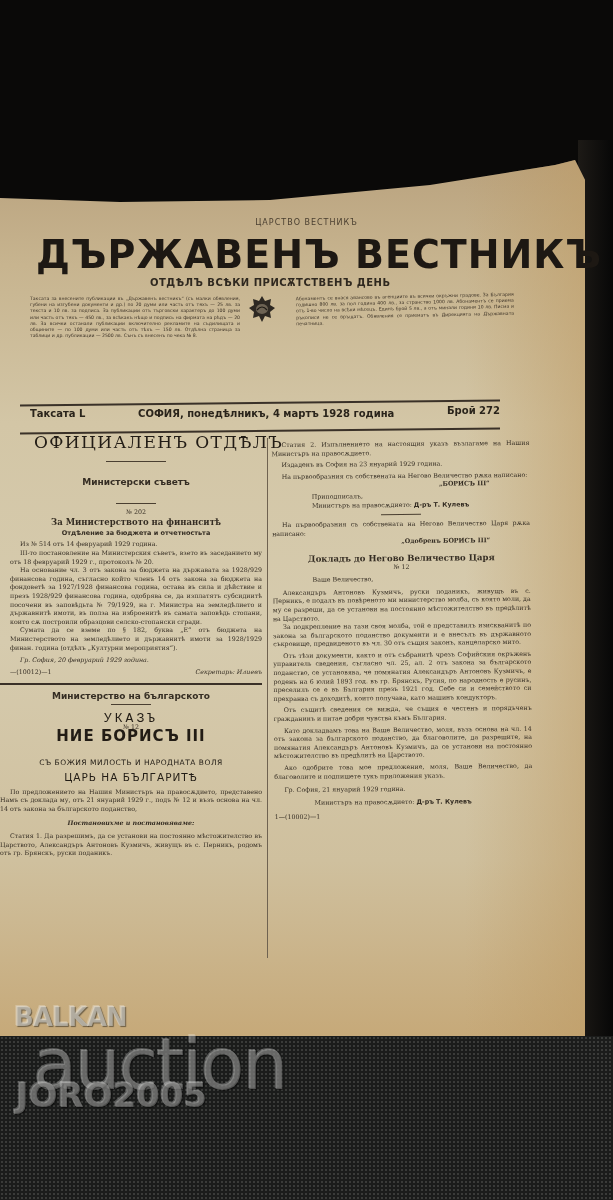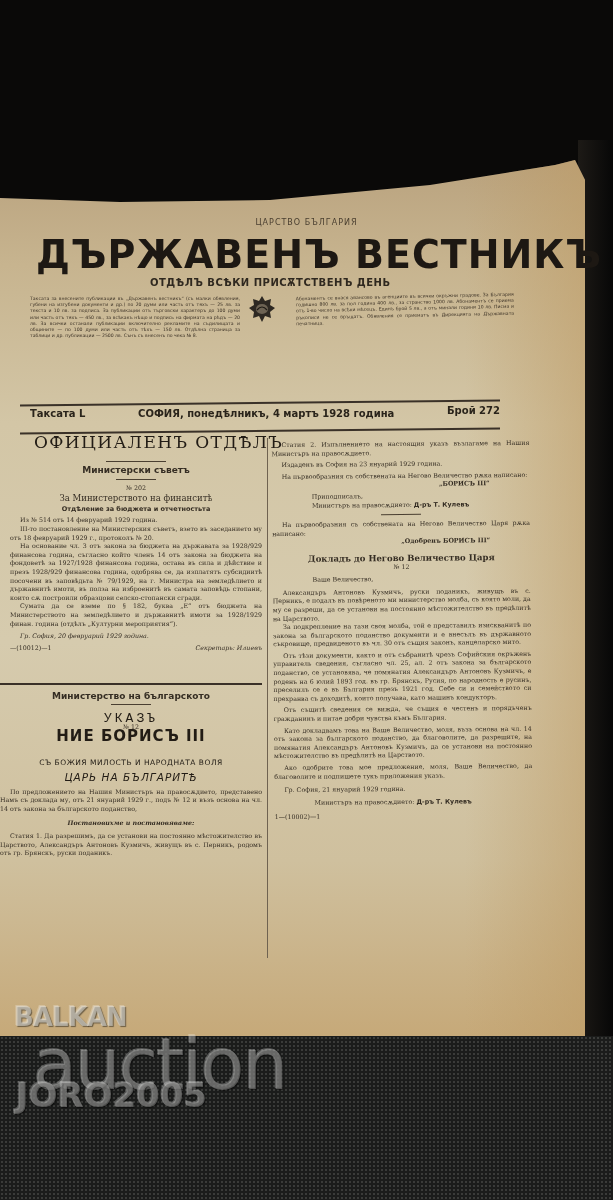--- a/index.html
+++ b/index.html
@@ -54,21 +54,21 @@
   .watermark { position: absolute; font-family: "DejaVu Sans", sans-serif; color: rgba(225,225,220,.55); text-shadow: 1px 1px 1px rgba(0,0,0,.45), -1px -1px 0 rgba(255,255,255,.25); }
 </style>
 </head>
 <body>
 
 <div class="backdrop-top"></div>
 <div class="backdrop-right"></div>
 
 <div class="paper"></div>
 
-<div class="kingdom">ЦАРСТВО БЪЛГАРИЯ</div>
+<div class="kingdom">ЦАРСТВО ВЕСТНИКЪ</div>
 <div class="title">ДЪРЖАВЕНЪ ВЕСТНИКЪ</div>
 <div class="subtitle">ОТДѢЛЪ ВСѢКИ ПРИСѪТСТВЕНЪ ДЕНЬ</div>
 
 <div class="notice notice-left">Таксата за внесените публикации въ „Държавенъ вестникъ“ (съ малки обявления, губени на изгубени документи и др.) по 20 думи или часть отъ тяхъ — 25 лв. за текста и 10 лв. за подписа. За публикации отъ търговски характеръ до 100 думи или часть отъ тяхъ — 450 лв., за всѣкакъ нѣщо и подпись на фирмата на рѣдъ — 20 лв. За всички останали публикации включително рекламите на съдилищата и общините — по 100 думи или часть отъ тѣхъ — 150 лв. Отдѣлна страница за таблици и др. публикации — 2500 лв. Сънъ съ внесенъ по чека № 8.</div>
 <svg class="crest" viewBox="0 0 30 30">
   <polygon points="15,2 18,7 24,5 23,11 28,14 23,18 24,24 18,22 15,28 12,22 6,24 7,18 2,14 7,11 6,5 12,7" fill="#2d2822"></polygon>
   <ellipse cx="15" cy="15" rx="6" ry="5" fill="#6d6354"></ellipse>
   <path d="M10 16 Q15 10 20 16" stroke="#1e1a15" stroke-width="1.2" fill="none"></path>
 </svg>
 <div class="notice notice-right">Абонаментъ се внася авансово въ агенциите въ всички окръжни градове. За България годишно 800 лв. за пол година 400 лв., за странство 1000 лв. Абонаментъ се приема отъ 1-во число на всѣки мѣсецъ. Единъ брой 5 лв., а отъ минали години 10 лв. Писма и ръкописи не се връщатъ. Обявления се приематъ въ Дирекцията на Държавната печатница.</div>
@@ -78,24 +78,24 @@
   <span>Таксата L</span>
   <span>СОФИЯ, понедѣлникъ, 4 мартъ 1928 година</span>
   <span style="margin-top:-3px;">Брой 272</span>
 </div>
 <div class="rule" style="left:20px; top:430px; width:480px; transform:rotate(-0.6deg);"></div>
 
 <div class="sect-head">ОФИЦИАЛЕНЪ ОТДѢЛЪ</div>
 
 <div class="col" style="left:10px; top:458px; width:252px;">
   <div class="small-rule" style="width:60px;"></div>
-  <div class="center bold-sans" style="font-size:9px; margin:4px 0;">Министерски съветъ</div>
+  <div class="center bold-sans" style="font-size:9px; margin:16px 0;">Министерски съветъ</div>
   <div class="small-rule"></div>
   <div class="center" style="margin-top:4px;">№ 202</div>
-  <div class="center" style="font-weight:normal; font-size:8.5px; margin:2px 0;">За Министерството на финанситѣ</div>
+  <div class="center" style="font-weight:bold; font-size:8.5px; margin:2px 0;">За Министерството на финанситѣ</div>
   <div class="center bold-sans" style="font-size:6.5px; margin-bottom:3px;">Отдѣление за бюджета и отчетностьта</div>
   <p>Из № 514 отъ 14 февруарий 1929 година.</p>
   <p>III-то постановление на Министерския съветъ, взето въ заседанието му отъ 18 февруарий 1929 г., протоколъ № 20.</p>
   <p>На основание чл. 3 отъ закона за бюджета на държавата за 1928/929 финансова година, съгласно който членъ 14 отъ закона за бюджета на фондоветѣ за 1927/1928 финансова година, остава въ сила и дѣйствие и презъ 1928/929 финансова година, одобрява се, да изплатятъ субсидиитѣ посочени въ заповѣдьта № 79/1929, на г. Министра на земледѣлието и държавнитѣ имоти, въ полза на изброенитѣ въ самата заповѣдь стопани, които сѫ построили образцови селско-стопански сгради.</p>
   <p>Сумата да се вземе по § 182, буква „Е“ отъ бюджета на Министерството на земледѣлието и държавнитѣ имоти за 1928/1929 финан. година (отдѣлъ „Културни мероприятия“).</p>
   <p style="font-style:italic; margin-top:4px;">Гр. София, 20 февруарий 1929 година.</p>
   <div style="display:flex; justify-content:space-between; margin-top:3px;">
     <span>—(10012)—1</span>
     <span style="font-style:italic;">Секретарь: Илиевъ</span>
   </div>
@@ -103,21 +103,21 @@
 
 <div class="rule" style="left:0; top:683px; width:262px; height:1.5px;"></div>
 
 <div class="col" style="left:0; top:692px; width:262px;">
   <div class="center bold-sans" style="font-size:9px;">Министерство на българското</div>
   <div class="small-rule"></div>
   <div class="ukaz" style="font-size:13px; letter-spacing:3px; margin-top:10px;font-family:Liberation Mono, monospace;">УКАЗЪ</div>
   <div class="center">№ 12</div>
   <div class="ukaz" style="font-size:15px; font-weight:bold; letter-spacing:1px;">НИЕ БОРИСЪ III</div>
   <div class="ukaz" style="font-size:7.5px; letter-spacing:.5px; margin-top:19px;">СЪ БОЖИЯ МИЛОСТЬ И НАРОДНАТА ВОЛЯ</div>
-  <div class="ukaz" style="font-size:10.5px; letter-spacing:1px; margin:5px 0 6px;font-style:italic;">ЦАРЬ НА БЪЛГАРИТѢ</div>
+  <div class="ukaz" style="font-size:10.5px; letter-spacing:1px; margin:5px 0 6px;">ЦАРЬ НА БЪЛГАРИТѢ</div>
   <p>По предложението на Нашия Министъръ на правосѫдието, представено Намъ съ доклада му, отъ 21 януарий 1929 г., подъ № 12 и възъ основа на чл. 14 отъ закона за българското поданство,</p>
   <div class="center" style="font-style:italic; font-weight:bold; margin:6px 0 4px;">Постановихме и постановяваме:</div>
   <p>Статия 1. Да разрешимъ, да се установи на постоянно мѣстожителство въ Царството, Александъръ Антоновъ Кузмичъ, живущъ въ с. Перникъ, родомъ отъ гр. Брянскъ, руски поданикъ.</p>
 </div>
 
 <div class="vline" style="left:267px; top:438px; height:520px;"></div>
 
 <div class="col" style="left:273px; top:440px; width:258px; transform:rotate(-0.5deg);">
   <p>Статия 2. Изпълнението на настоящия указъ възлагаме на Нашия Министъръ на правосѫдието.</p>
   <p style="margin-top:3px;">Издаденъ въ София на 23 януарий 1929 година.</p>

